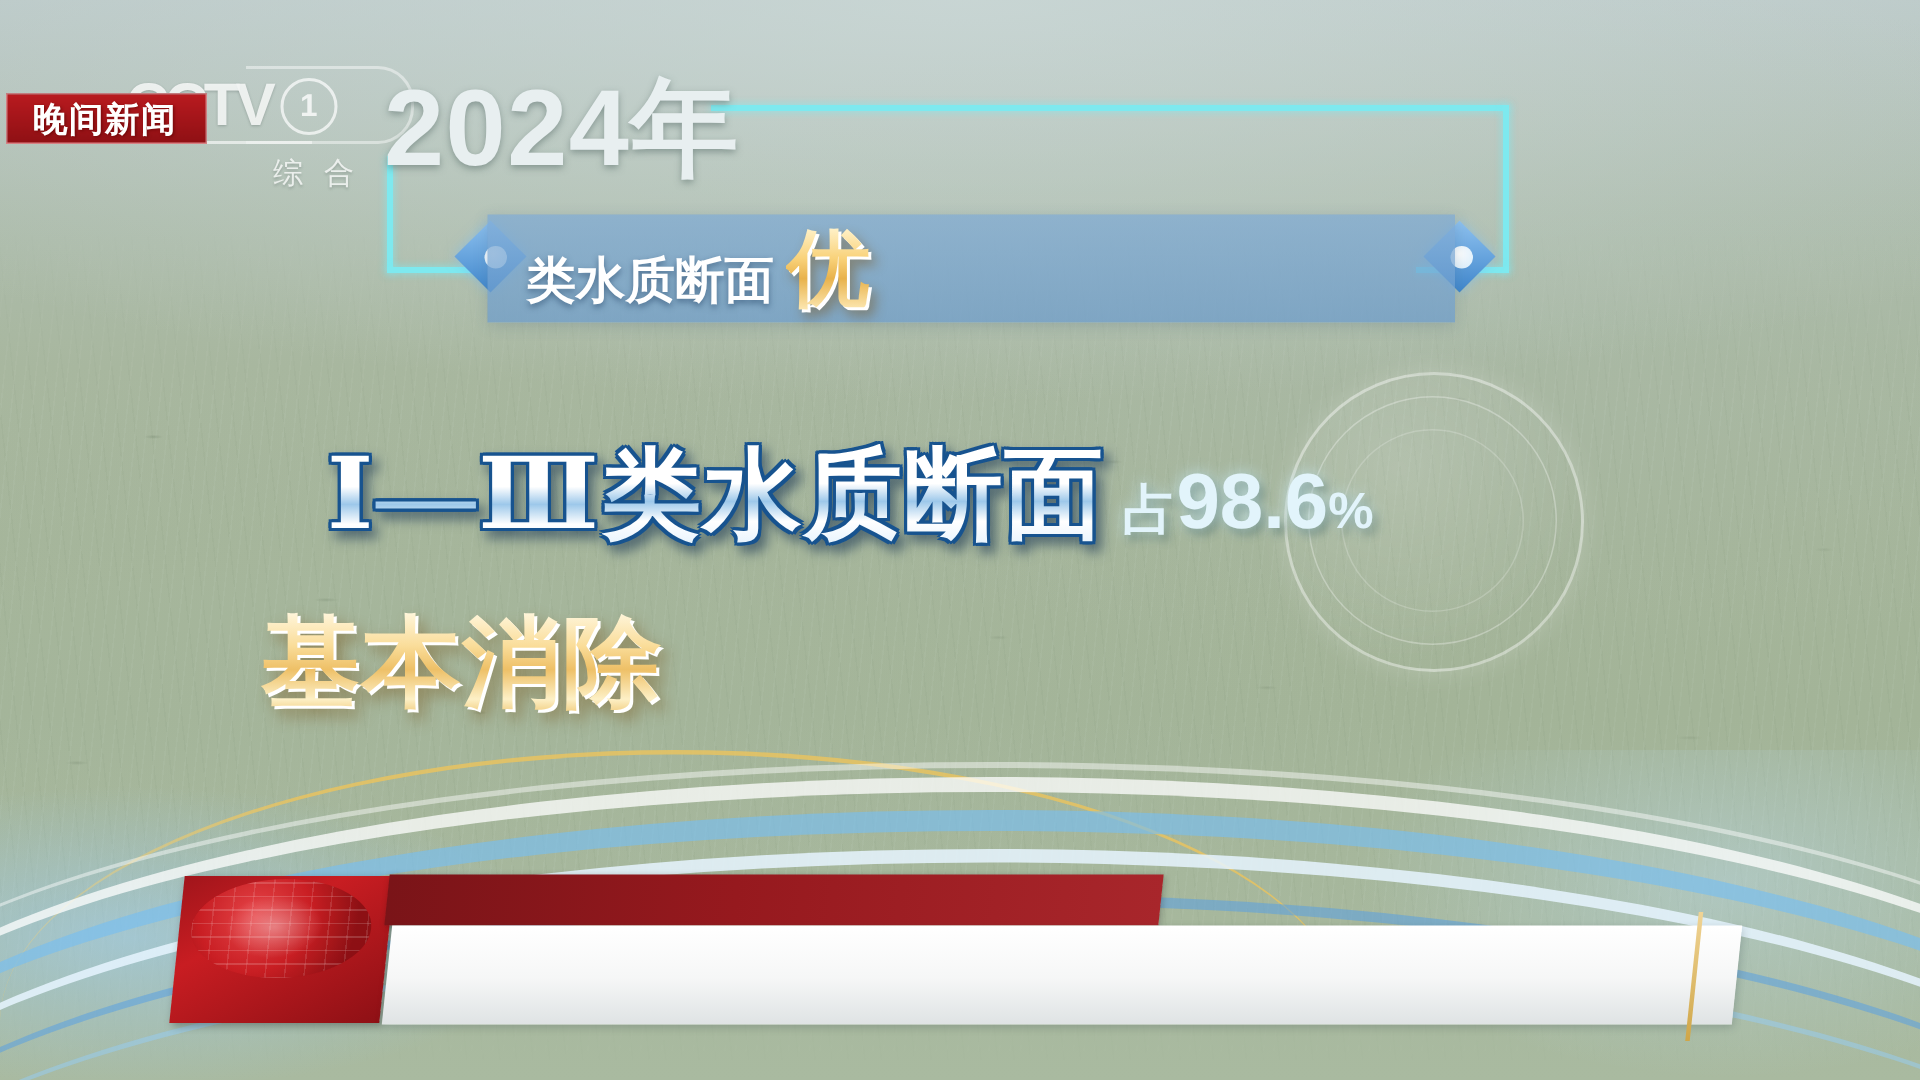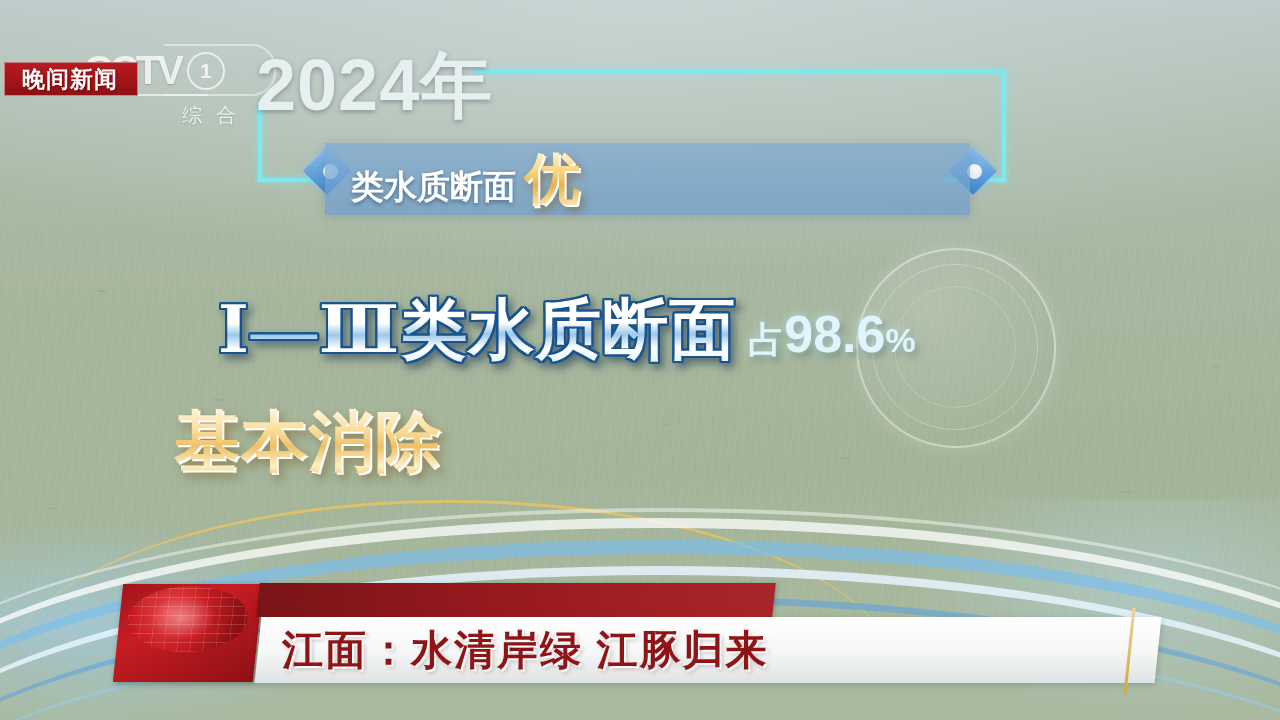--- a/index.html
+++ b/index.html
@@ -375,15 +375,14 @@
     <div class="en-globe"></div>
     <div class="en-grid"></div>
   </div>
   <div class="en-label-bg"></div>
   <div class="en-label">晚间新闻</div>
 
   <div class="kicker"></div>
 
   <div class="headline-band"></div>
   <div class="headline-gold"></div>
-  <div class="headline-txt">江面：水清岸绿  江豚归来</div>
 
 </div>
 
 </body></html>

